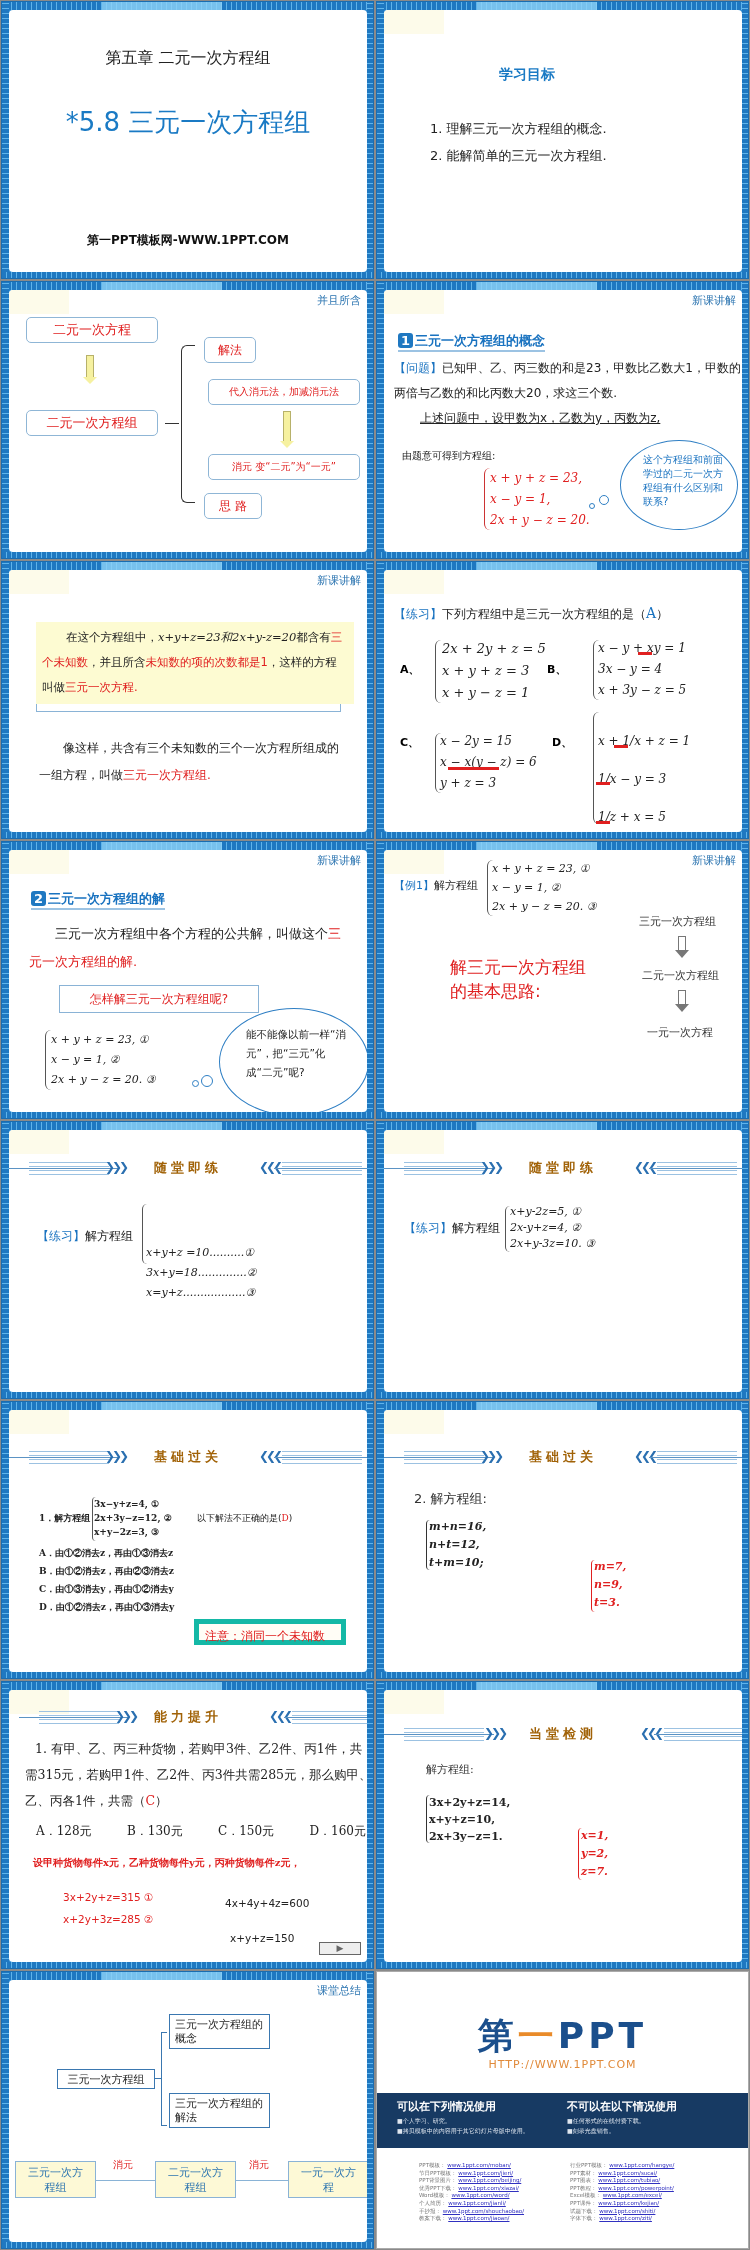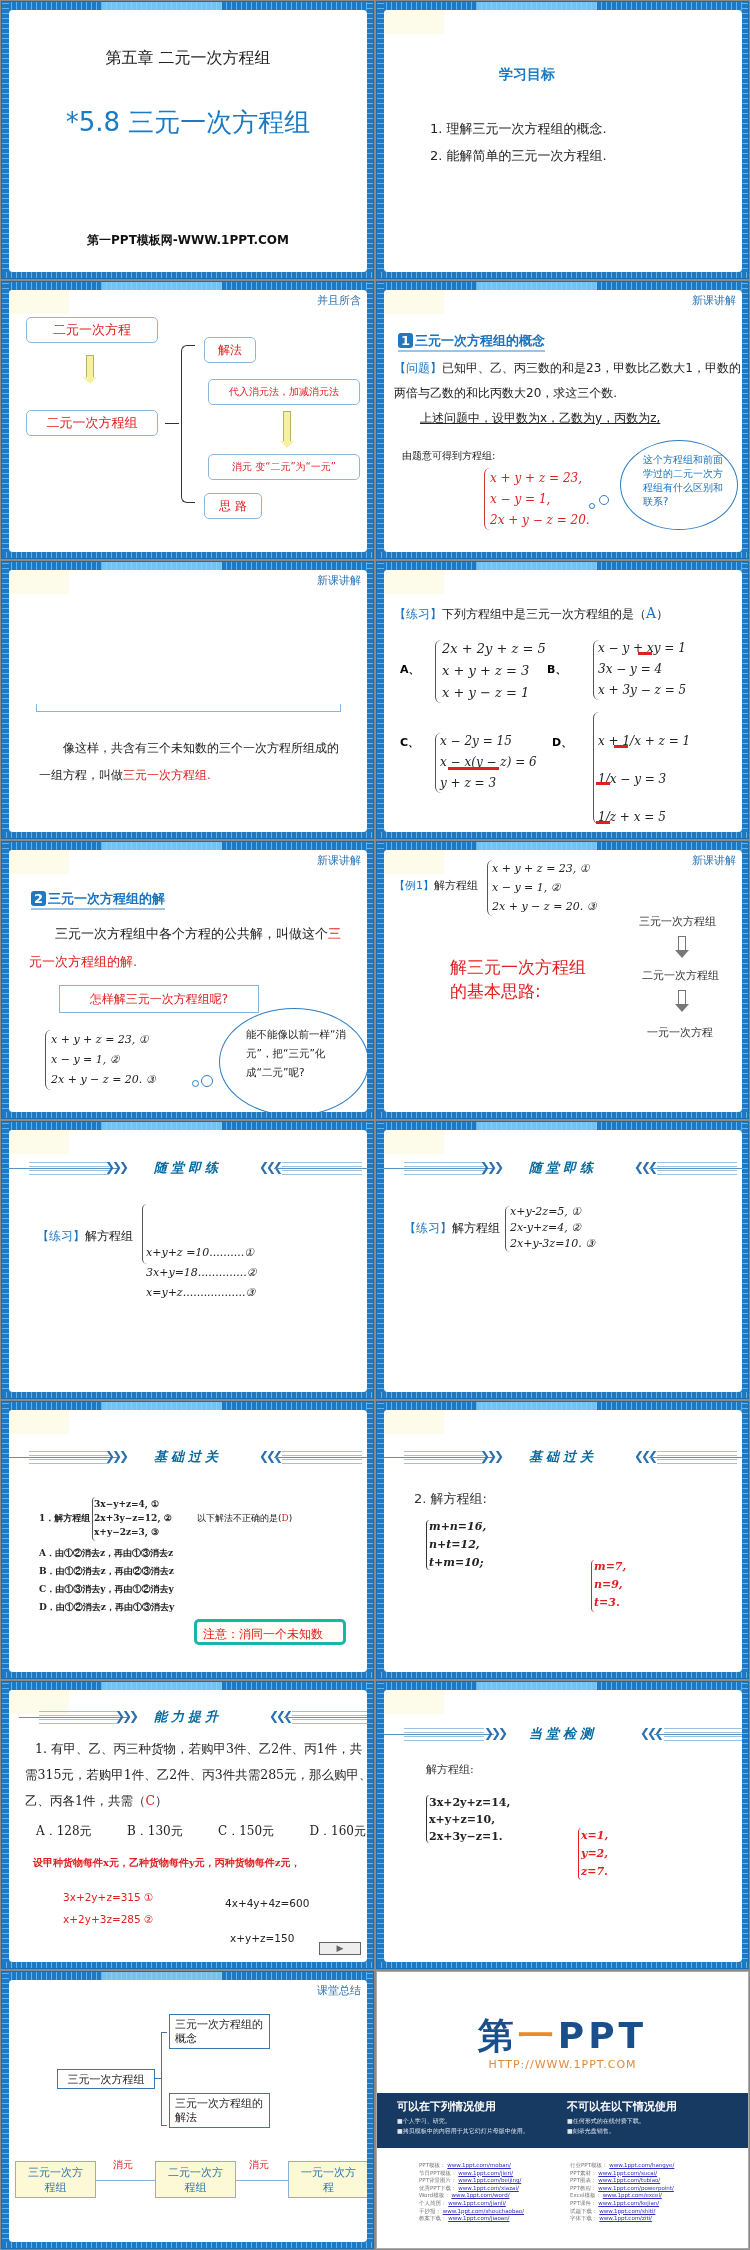--- a/index.html
+++ b/index.html
@@ -16,21 +16,21 @@
   .tag{position:absolute;right:6px;top:3px;font-size:11px;color:#2b74b0;font-family:"DejaVu Serif",serif;}
   .abs{position:absolute;}
   .red{color:#e02020;}
   .blue{color:#1a73c0;}
   .serif{font-family:"DejaVu Serif","Liberation Serif",serif;}
   .ital{font-style:italic;}
   .box{position:absolute;border:1px solid #8fb6d6;border-radius:5px;background:#fff;display:flex;align-items:center;justify-content:center;}
   .section-head{position:absolute;left:0;right:0;height:20px;display:flex;align-items:center;justify-content:center;}
   .section-head .line{position:absolute;top:10px;height:1px;background:#5b93c4;}
   .section-head .lines{position:absolute;top:3px;height:14px;width:80px;background:repeating-linear-gradient(0deg,#9cc2e2 0 1px,transparent 1px 4px);}
-  .section-head .ttl{font-size:13px;font-weight:bold;color:#0369a1;letter-spacing:4px;font-family:"DejaVu Serif",serif;font-style:italic;}
+  .section-head .ttl{font-size:13px;font-weight:bold;color:#a16207;letter-spacing:4px;font-family:"DejaVu Serif",serif;}
   .section-head .chev{position:absolute;top:2px;color:#2a6fb0;font-size:12px;font-weight:bold;letter-spacing:-3px;}
   .brace{position:absolute;border-left:1px solid #555;border-radius:6px 0 0 6px;}
   .eqs div{white-space:nowrap;}
   .badge-num{display:inline-block;background:#1f78c1;color:#fff;font-weight:bold;border-radius:3px;padding:0 3px;margin-right:2px;}
   .arrow-y{position:absolute;width:10px;}
   .arrow-y .shaft{width:8px;margin:0 auto;background:#f6f1a0;border:1px solid #b7b16a;border-bottom:none;}
   .arrow-y .head{width:0;height:0;border-left:7px solid transparent;border-right:7px solid transparent;border-top:7px solid #f6f1a0;margin-left:-2px;}
   .hollow-arrow{position:absolute;width:14px;}
   .hollow-arrow .shaft{width:8px;height:14px;border:1px solid #777;border-bottom:none;margin:0 auto;background:#fff;}
   .hollow-arrow .head{width:0;height:0;border-left:7px solid transparent;border-right:7px solid transparent;border-top:8px solid #777;}
@@ -134,20 +134,23 @@
   <div class="slide" style="left:1px;top:561px;">
     <div class="topstrip">
         <div class="hl"></div>
       </div>
       <div class="sidestripl"></div>
       <div class="sidestripr"></div>
       <div class="botstrip"></div>
     <div class="inner">
       <div class="corner-note"></div>
       <div class="tag">新课讲解</div>
+      <div class="abs" style="left:27px;top:52px;width:318px;height:82px;background:#fdfbd2;padding:3px 6px;font-size:11.5px;color:#222;line-height:25px;text-indent:24px;">
+        <span>在这个方程组中，</span><span class="serif ital">x+y+z=23和2x+y-z=20</span><span>都含有</span><span class="red">三个未知数</span><span>，并且所含</span><span class="red">未知数的项的次数都是1</span><span>，这样的方程叫做</span><span class="red">三元一次方程.</span>
+      </div>
       <div class="abs" style="left:27px;top:134px;width:305px;height:8px;border:1px solid #8ab3d6;border-top:none;"></div>
       <div class="abs" style="left:30px;top:165px;width:300px;font-size:12px;color:#222;line-height:27px;text-indent:24px;">
         <span>像这样，共含有三个未知数的三个一次方程所组成的一组方程，叫做</span><span class="red">三元一次方程组.</span>
       </div>
     </div>
   </div>
 
   <div class="slide" style="left:376px;top:561px;">
     <div class="topstrip">
         <div class="hl"></div>
@@ -346,21 +349,21 @@
       </div>
       <div class="abs" style="left:188px;top:102px;font-size:9px;color:#222;">
         <span>以下解法不正确的是(</span><span class="red serif">D</span><span>)</span>
       </div>
       <div class="abs serif" style="left:30px;top:134px;font-size:9px;font-weight:bold;line-height:18px;color:#222;">
         <div>A．由①②消去z，再由①③消去z</div>
         <div>B．由①②消去z，再由②③消去z</div>
         <div>C．由①③消去y，再由①②消去y</div>
         <div>D．由①②消去z，再由①③消去y</div>
       </div>
-      <div class="abs red" style="left:185px;top:209px;width:152px;height:26px;border:3px solid #14b8a6;border-radius:5px;background:#fffdf6;font-size:12px;padding:4px 6px;">注意：消同一个未知数</div>
+      <div class="abs red" style="left:185px;top:209px;width:152px;height:26px;border:5px solid #14b8a6;border-radius:0;background:#fffdf6;font-size:12px;padding:4px 6px;">注意：消同一个未知数</div>
     </div>
   </div>
 
   <div class="slide" style="left:376px;top:1401px;">
     <div class="topstrip">
         <div class="hl"></div>
       </div>
       <div class="sidestripl"></div>
       <div class="sidestripr"></div>
       <div class="botstrip"></div>

